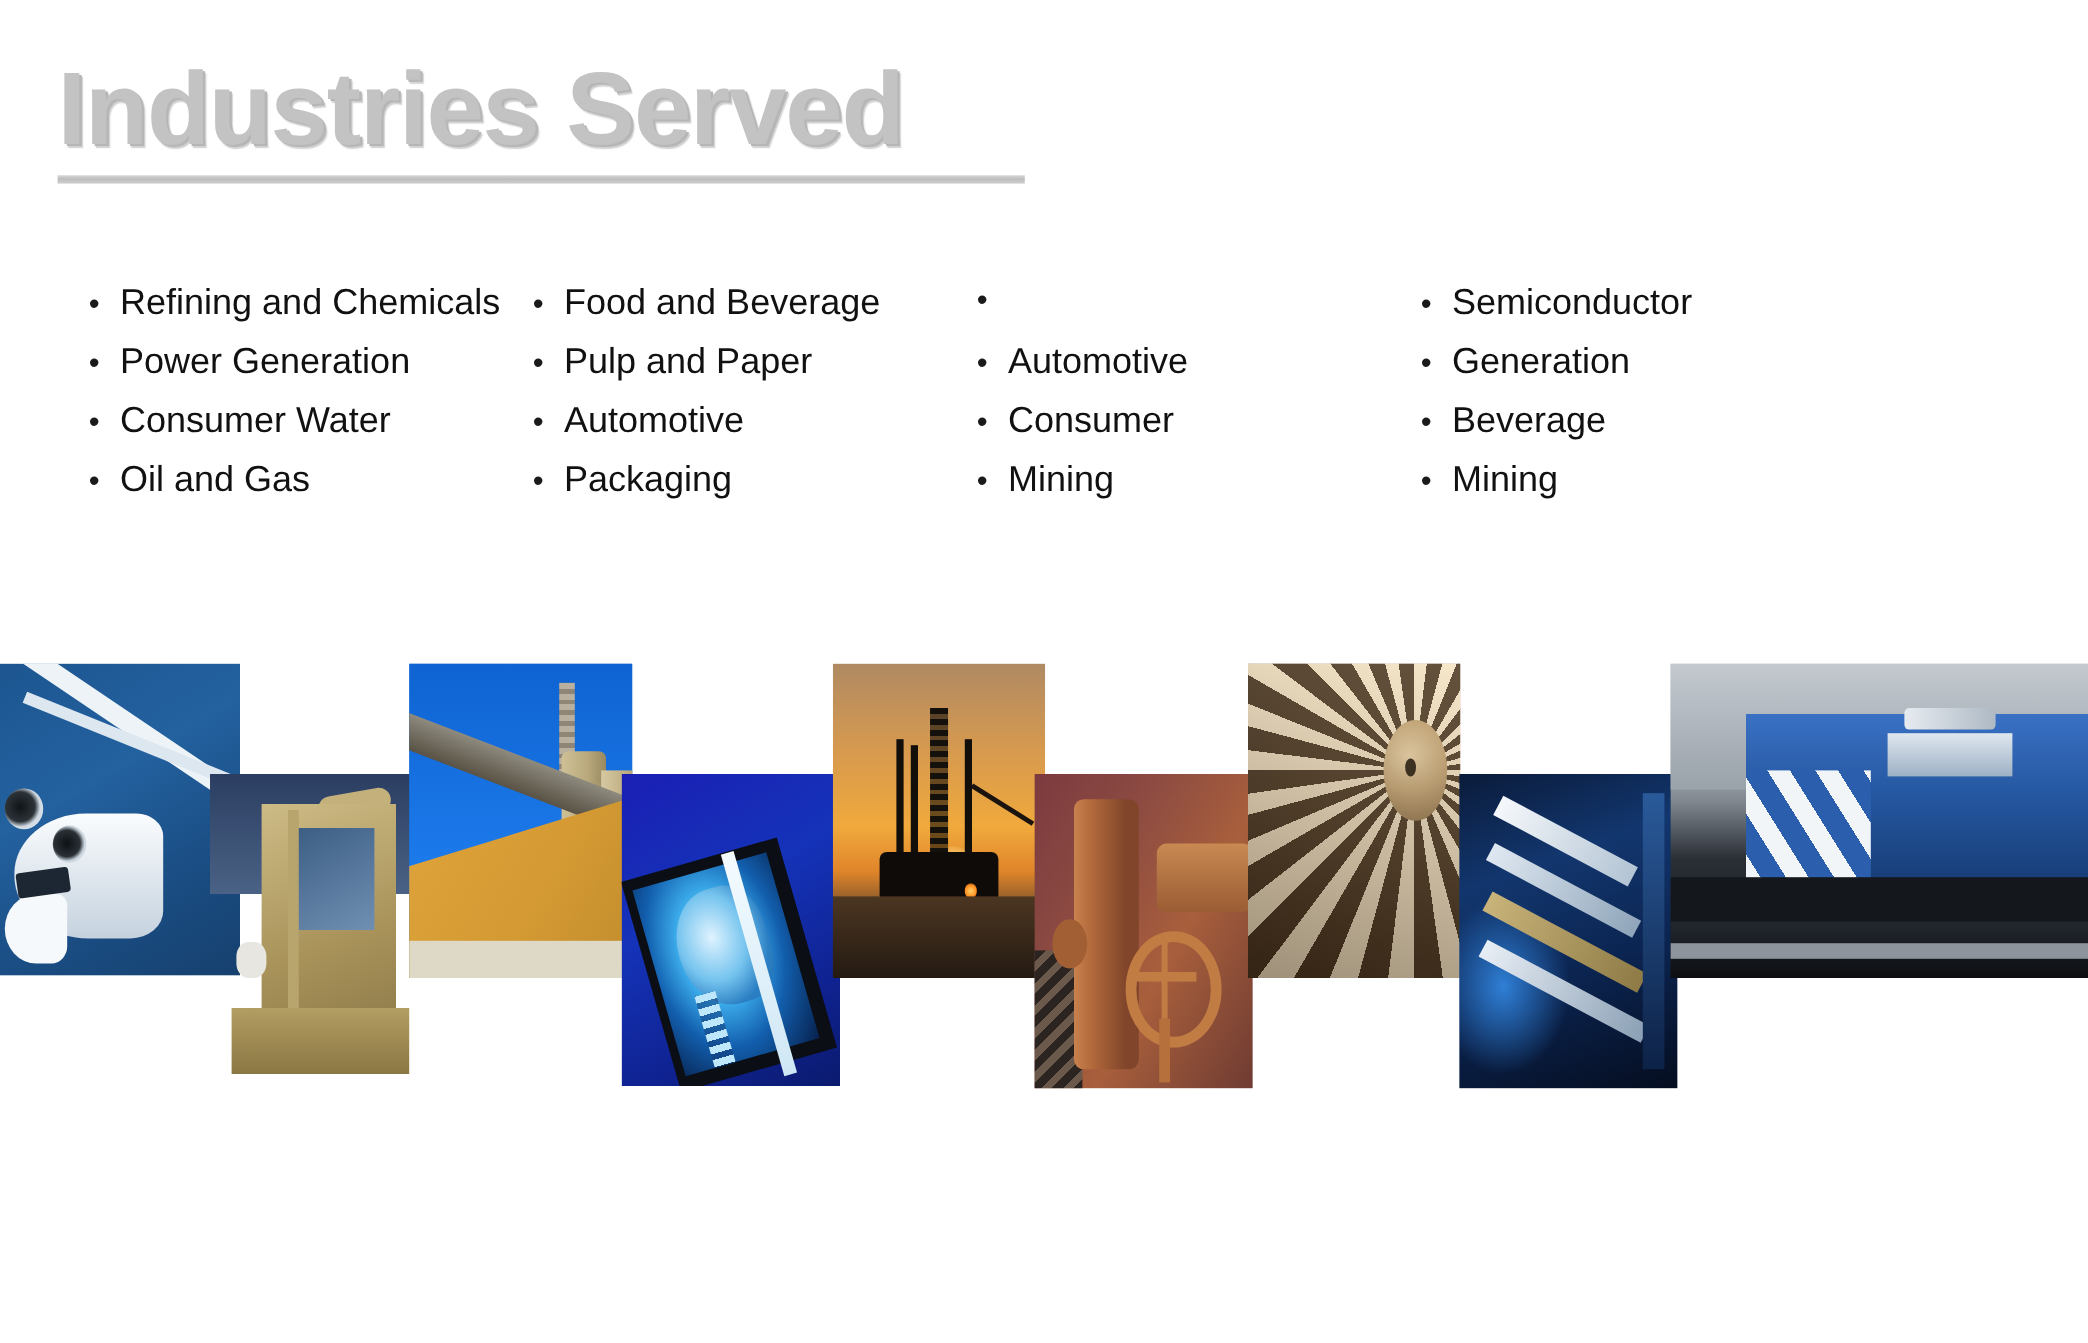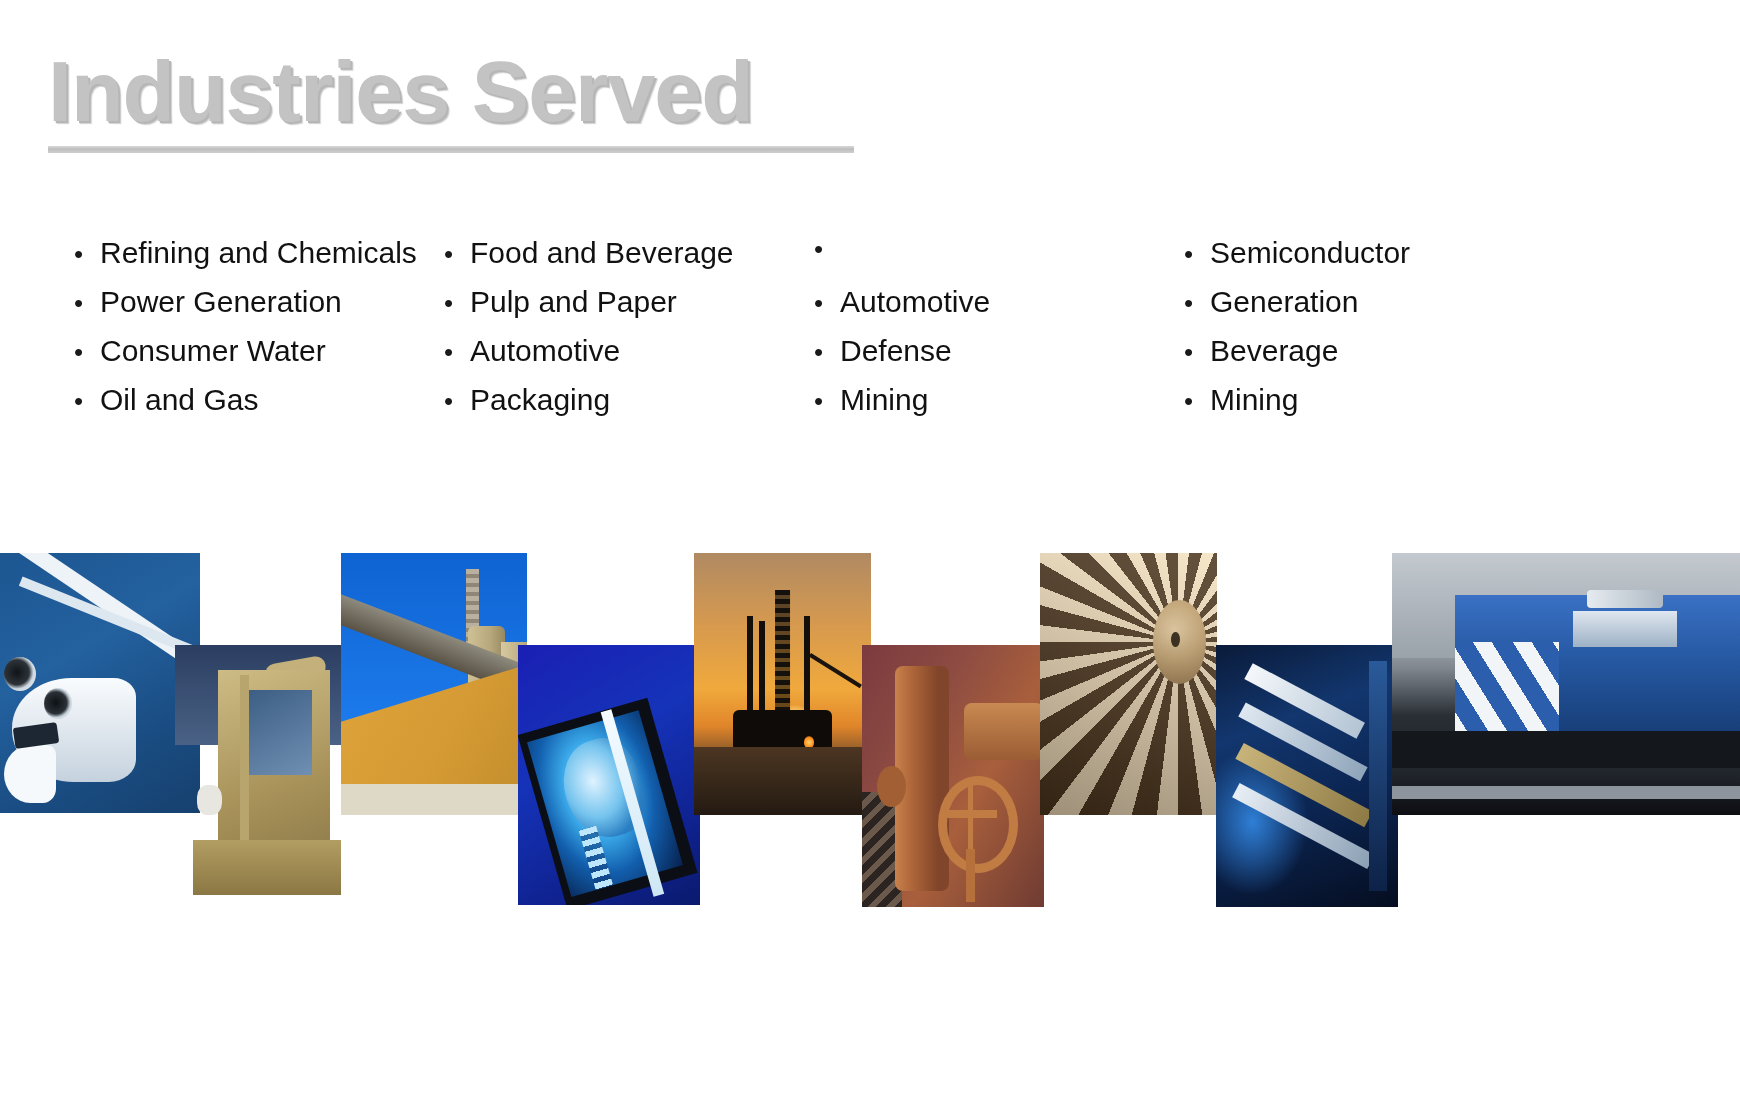--- a/index.html
+++ b/index.html
@@ -241,21 +241,21 @@
   <div class="industry-column">
     <div class="industry-item">
       <span class="bullet-dot">•</span>
     </div>
     <div class="industry-item">
       <span class="bullet-dot">•</span>
       <span class="industry-label">Automotive</span>
     </div>
     <div class="industry-item">
       <span class="bullet-dot">•</span>
-      <span class="industry-label">Defense</span>
+      <span class="industry-label">Consumer</span>
     </div>
     <div class="industry-item">
       <span class="bullet-dot">•</span>
       <span class="industry-label">Mining</span>
     </div>
   </div>
 
   <div class="industry-column">
     <div class="industry-item">
       <span class="bullet-dot">•</span>

